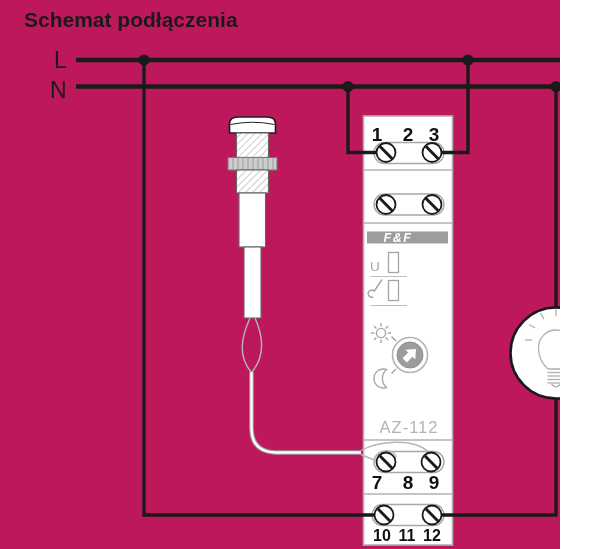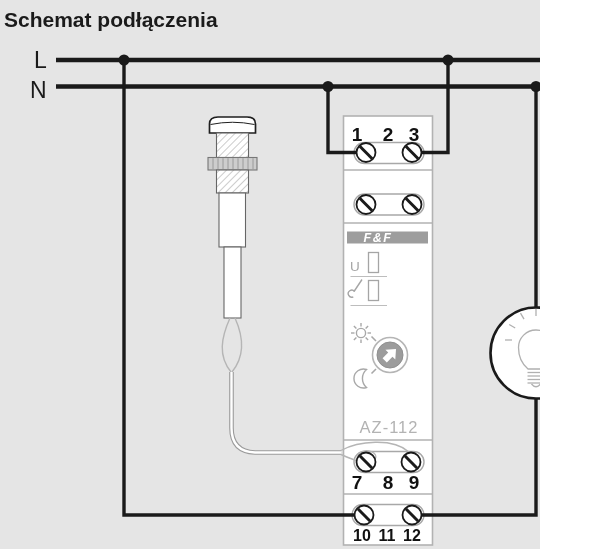--- a/index.html
+++ b/index.html
@@ -1,16 +1,16 @@
 <!DOCTYPE html>
 <html><head>
 <meta charset="utf-8">
 <style>
   html,body { margin:0; padding:0; background:#ffffff; }
-  .stage { position:relative; width:540px; height:549px; background:#e5e5e5; overflow:hidden; }
+  .stage { position:relative; width:540px; height:549px; background:#be185d; overflow:hidden;padding-left:20px; }
   svg { display:block; }
   text { font-family:"Liberation Sans","DejaVu Sans",sans-serif; }
   .num { font-weight:bold; fill:#111111; }
 </style>
 </head>
 <body>
 
 <div class="stage">
 <svg width="600" height="549" viewBox="0 0 600 549">
   <defs>

